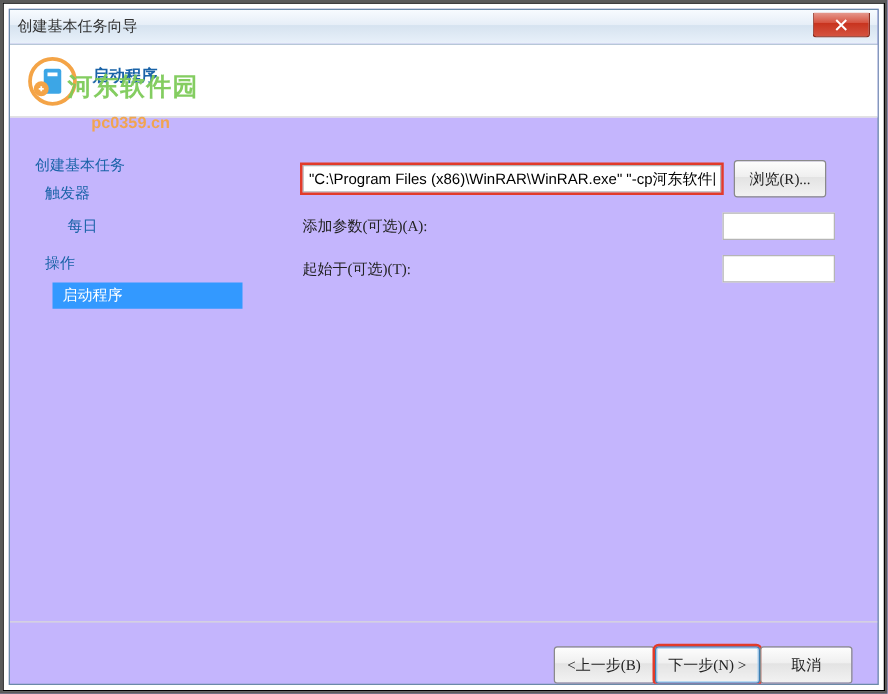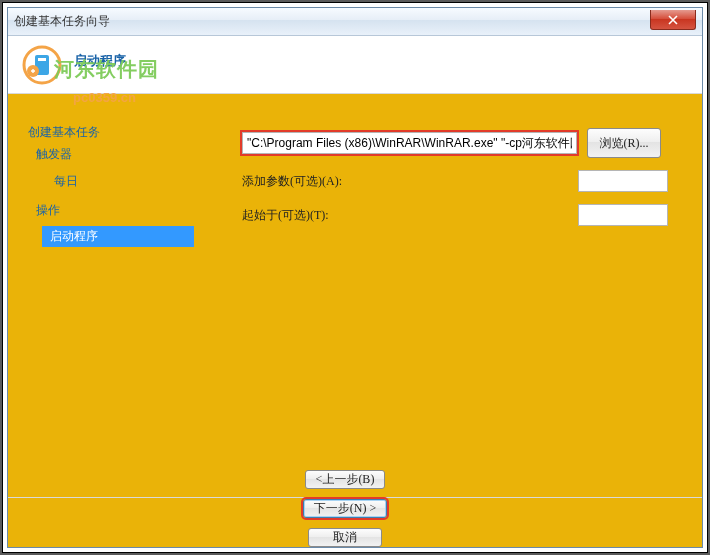--- a/index.html
+++ b/index.html
@@ -13,21 +13,21 @@
   }
   .outer-border {
     position: absolute;
     inset: 2px;
     background: #fff;
     border: 1px solid #000;
   }
   .dialog {
     position: absolute;
     left: 4px; top: 4px; right: 4px; bottom: 4px;
-    background: #eab308;
+    background: #c4b5fd;
     border: 1px solid #6b8aa8;
     display: flex;
     flex-direction: column;
     overflow: hidden;
   }
   .titlebar {
     height: 28px;
     background: linear-gradient(#f7fbff,#e6eef7 45%,#d6e3f0 46%,#e9f1fa);
     border-bottom: 1px solid #b7c7d8;
     display: flex;
@@ -186,25 +186,23 @@
     box-shadow: 0 0 0 1px #a7d3f3 inset;
   }
   .highlight-red {
     outline: 2px solid #e23b2a;
     outline-offset: 0;
   }
   .footer {
     height: 50px;
     border-top: 1px solid #d9d9d9;
     display: flex;
-    align-items: center;
+    align-items: flex-end;
     justify-content: flex-end;
-    gap: 10px;
     padding-right: 20px;
-    flex-direction: column;
   }
 </style>
 </head>
 <body>
 
 <div class="outer-border">
 <div class="dialog">
 
   <div class="titlebar">
     <span class="title">创建基本任务向导</span>

